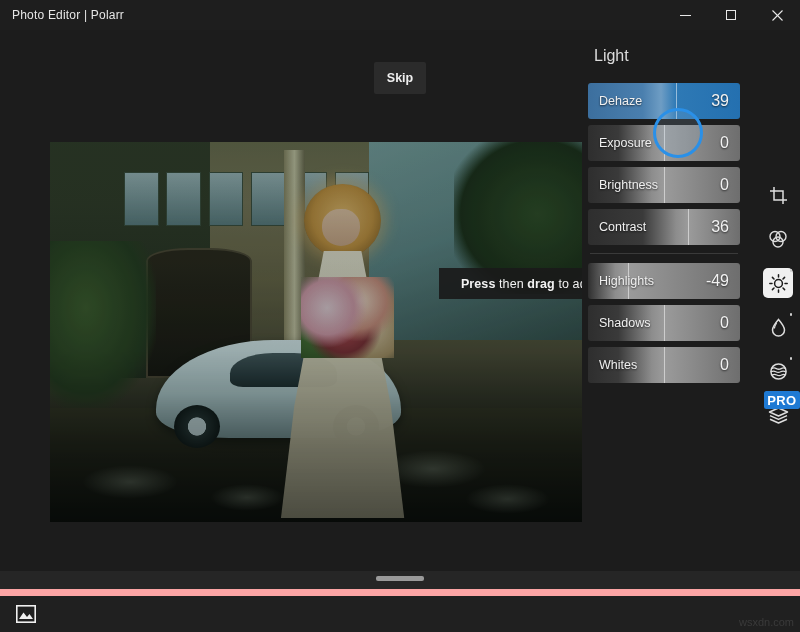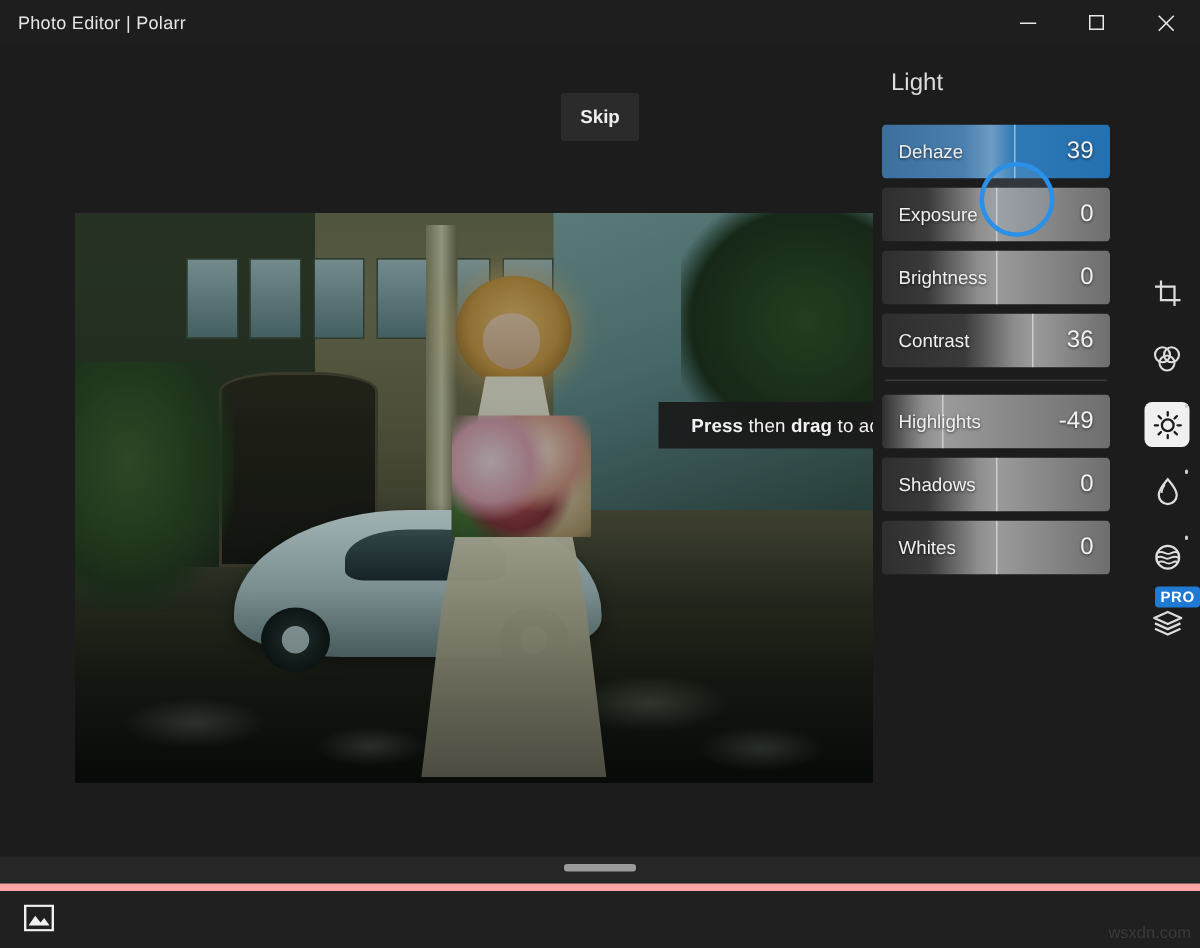--- a/index.html
+++ b/index.html
@@ -2,21 +2,21 @@
 <html><head>
 <meta charset="utf-8">
 <style>
   * { margin:0; padding:0; box-sizing:border-box; }
   html,body{
     width:800px; height:632px; overflow:hidden;
     background:#1c1c1c;
     font-family:"Liberation Sans", sans-serif;
     -webkit-font-smoothing:antialiased;
   }
-  .app{ position:relative; width:800px; height:632px; background:#000000; }
+  .app{ position:relative; width:800px; height:632px; background:#1d4ed8; }
 
   
   .titlebar{
     position:absolute; top:0; left:0; width:800px; height:30px;
     background:#1e1e1e; display:flex; align-items:center;
   }
   .title-text{
     margin-left:12px; color:#e6e6e6; font-size:12px; letter-spacing:.2px;
   }
   .win-controls{ position:absolute; right:0; top:0; height:30px; display:flex; }
@@ -198,40 +198,40 @@
   .tool{
     position:relative; width:30px; height:30px; margin:0 auto 14px auto;
     border-radius:5px; display:flex; align-items:center; justify-content:center;
     cursor:pointer;
   }
   .tool.first{ margin-top:150px; }
   .tool.active{ background:#f0f0f0; }
   .tool svg{ display:block; }
   .pro-badge{
     position:absolute; top:-9px; right:-7px;
-    background:#1f7ad4; color:#fff; font-size:10px; font-weight:700;
+    background:#1f7ad4; color:#fff; font-size:13px; font-weight:700;
     padding:1.5px 3.5px; border-radius:2.5px; letter-spacing:.4px;
   }
   .dot{
     position:absolute; top:1px; right:1px; width:2.5px; height:2.5px;
     background:#cfcfcf; border-radius:50%;
   }
 
   
   .drag-strip{
     position:absolute; left:0; top:571px; width:800px; height:18px;
     background:#262626;
   }
   .drag-handle{
     position:absolute; left:376px; top:576px; width:48px; height:5px;
     background:#9a9a9a; border-radius:2px; cursor:row-resize;
   }
   .bottombar{
     position:absolute; left:0; bottom:0; width:800px; height:43px;
-    background:#202020; border-top:5px solid #fca5a5;text-align:right;
+    background:#202020; border-top:7px solid #fca5a5;text-align:right;
   }
   .film-icon{
     position:absolute; left:16px; top:9px; width:20px; height:18px; cursor:pointer;
   }
   .watermark{
     position:absolute; right:6px; bottom:4px; color:#3a3a3a; font-size:11px;
   }
 </style>
 </head>
 <body>

